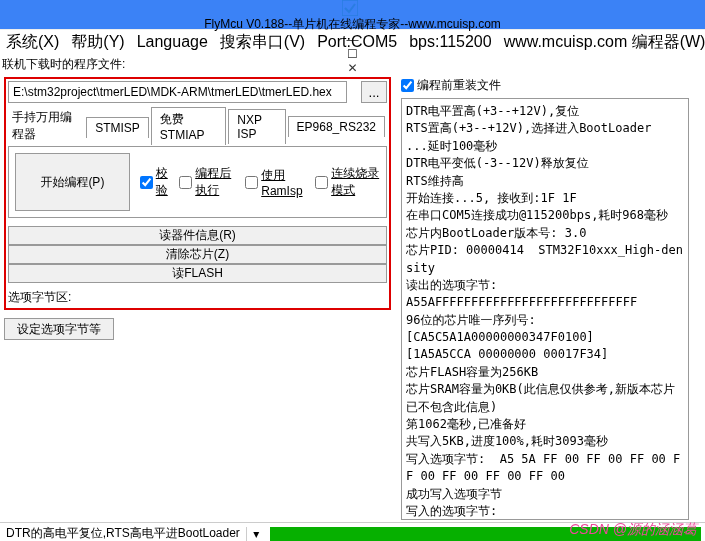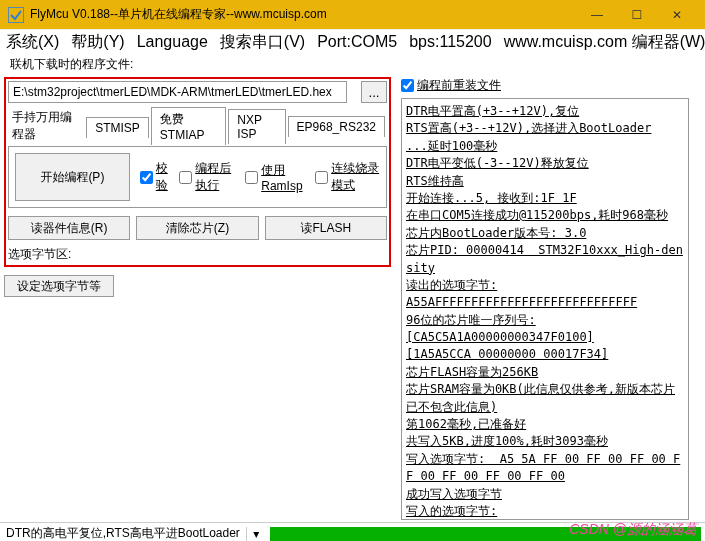--- a/index.html
+++ b/index.html
@@ -1,43 +1,43 @@
 <!DOCTYPE html>
 <html><head>
 <meta charset="utf-8">
 <style>
 * { margin: 0; padding: 0; box-sizing: border-box; }
 body { font-family: "Microsoft YaHei", sans-serif; font-size: 12px; background: #fff; width: 705px; height: 541px; overflow: hidden; position: relative; }
-.titlebar { height: 30px; display: flex; align-items: center; padding: 0 8px; background: #eab308; border-bottom: 1px solid #eee; }
+.titlebar { height: 30px; display: flex; align-items: center; padding: 0 8px; background: #3b82f6; border-bottom: 1px solid #eee; flex-direction: column; }
 .titlebar .icon { width: 16px; height: 16px; margin-right: 6px; }
 .titlebar .title { flex: 1; font-size: 12px; }
 .titlebar .winbtn { width: 40px; height: 28px; display: flex; align-items: center; justify-content: center; color: #333; }
 .menubar { height: 24px; display: flex; align-items: center; padding: 0 6px; gap: 12px; background: #fff; }
 .menubar span { font-size: 16px; white-space: nowrap; }
-.subhdr { padding: 2px 10px; font-size: 12px; }
+.subhdr { padding: 2px 2px; font-size: 12px; }
 .main { display: flex; height: calc(100% - 30px - 24px - 18px - 22px); }
 .left { width: 395px; flex-shrink: 0; position: relative; padding: 2px 4px; }
 .redbox { border: 2px solid #d00; padding: 2px; }
 .filerow { display: flex; align-items: center; gap: 14px; margin-bottom: 3px; }
 .filerow input { flex: 1; height: 22px; border: 1px solid #999; padding: 0 4px; font-size: 12px; }
 .filerow button { width: 26px; height: 22px; border: 1px solid #999; background: #f0f0f0; }
 .tabs { display: flex; align-items: center; border-bottom: 1px solid #999; }
 .tabs .lbl { padding: 3px 4px; font-size: 12px; }
 .tabs .tab { padding: 3px 8px; border: 1px solid #999; border-bottom: none; background: #fff; font-size: 12px; margin-right: 2px; }
 .tabs .tab.active { background: #fff; position: relative; top: 1px; }
 .tabpanel { display: flex; padding: 6px; border: 1px solid #999; border-top: none; }
-.bigbtn { width: 150px; height: 48px; border: 1px solid #999; background: #f0f0f0; font-size: 12px; }
+.bigbtn { width: 150px; height: 58px; border: 1px solid #999; background: #f0f0f0; font-size: 12px; }
 .checks { display: flex; flex-direction: row; gap: 10px; margin-left: 10px; text-decoration: underline; }
 .checks label { display: flex; align-items: center; gap: 3px; font-size: 12px; }
-.btnrow { display: flex; gap: 6px; margin-top: 8px; }
+.btnrow { display: flex; margin-top: 8px; flex-direction: column; }
 .btnrow button { flex: 1; height: 24px; border: 1px solid #999; background: #f0f0f0; font-size: 12px; }
 .sectlabel { margin-top: 6px; font-size: 12px; }
 .chkrow { display: flex; align-items: center; gap: 3px; margin-top: 4px; font-size: 12px; }
 .btn2 { margin-top: 8px; height: 22px; padding: 0 12px; border: 1px solid #999; background: #f0f0f0; font-size: 12px; }
-.right { flex: 1; display: flex; flex-direction: column; padding: 2px 16px 2px 6px; overflow: hidden; text-decoration: underline; }
+.right { flex: 1; display: flex; flex-direction: column; padding: 2px 16px 2px 6px; overflow: hidden; }
 .right .topchk { display: flex; align-items: center; gap: 3px; font-size: 12px; margin-bottom: 4px; }
 .logbox { flex: 1; border: 1px solid #999; padding: 4px; font-family: Consolas, monospace; font-size: 12px; line-height: 1.45; overflow-y: auto; white-space: pre-wrap; word-break: break-all; }
 .statusbar { height: 22px; display: flex; align-items: center; border-top: 1px solid #ccc; font-size: 12px; }
 .statusbar .txt { padding: 0 6px; flex-shrink: 0; }
 .statusbar .dd { width: 20px; border-left: 1px solid #ccc; text-align: center; }
 .pbar { flex: 1; height: 14px; background: #06b000; margin: 0 4px; }
 .watermark { position: absolute; right: 8px; bottom: 2px; color: #ec4899; font-size: 14px; font-style: italic; pointer-events: none; }
 input[type=checkbox] { width: 13px; height: 13px; }
 </style>
 </head>

